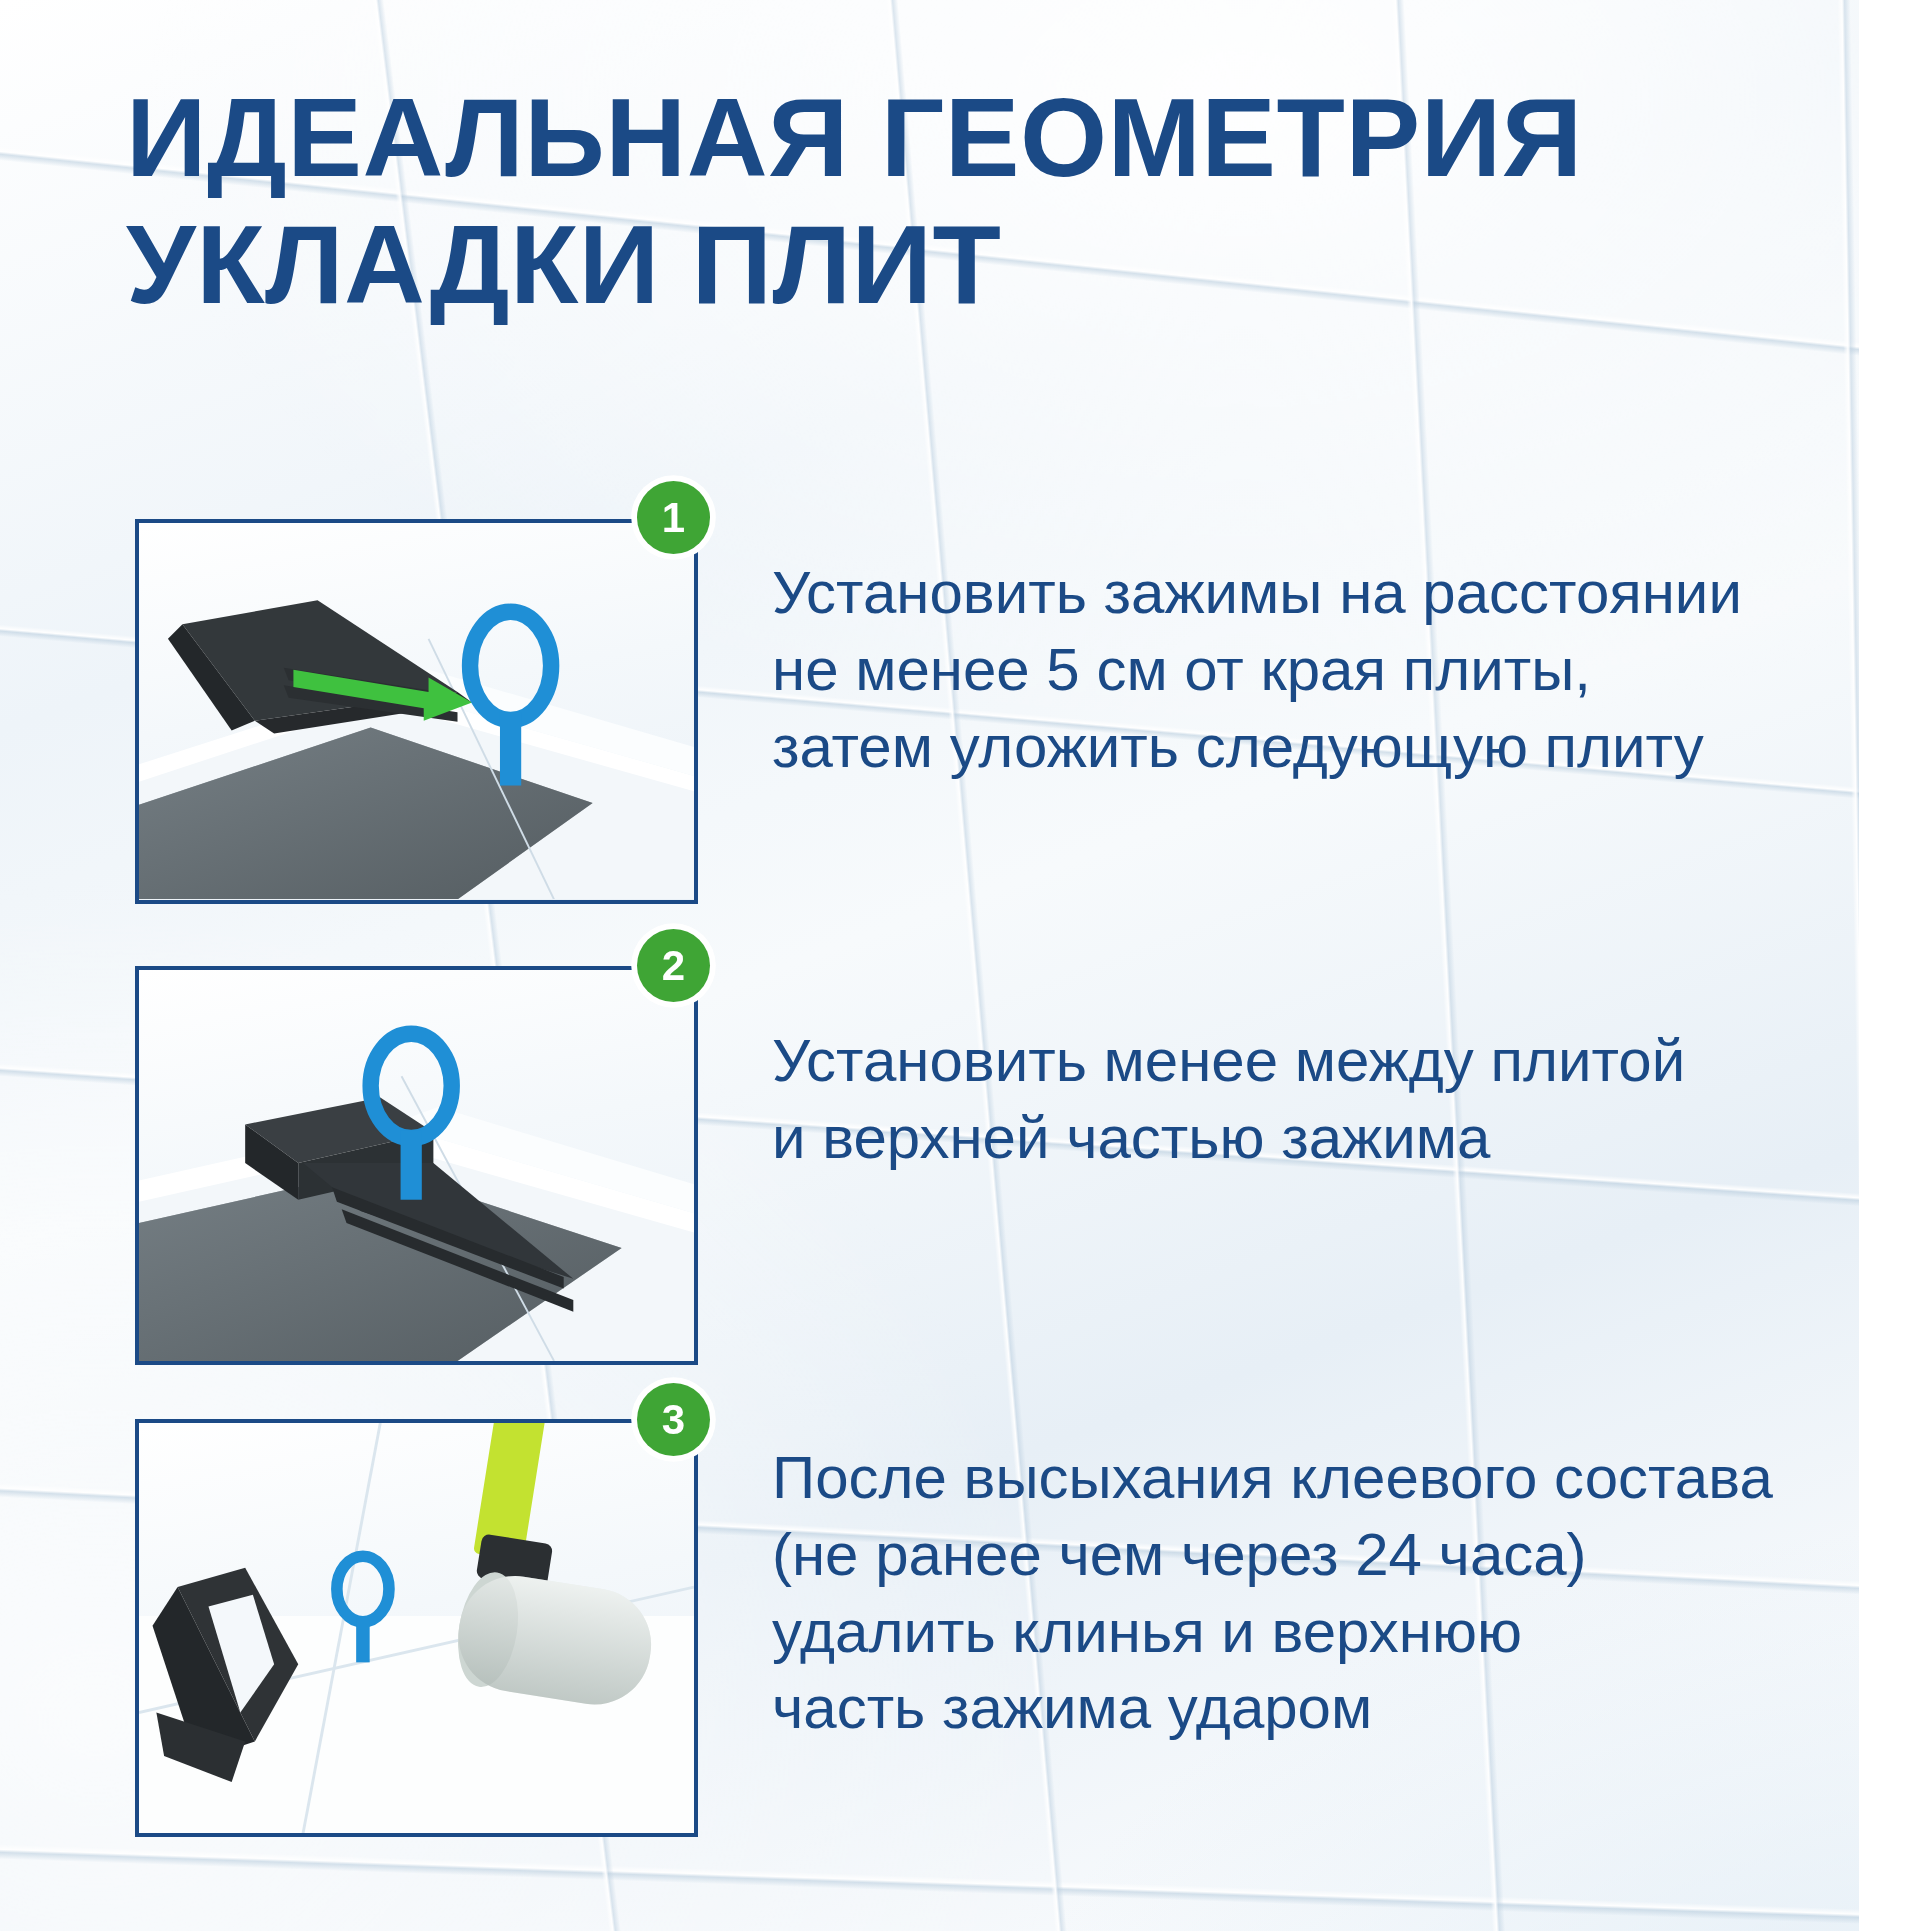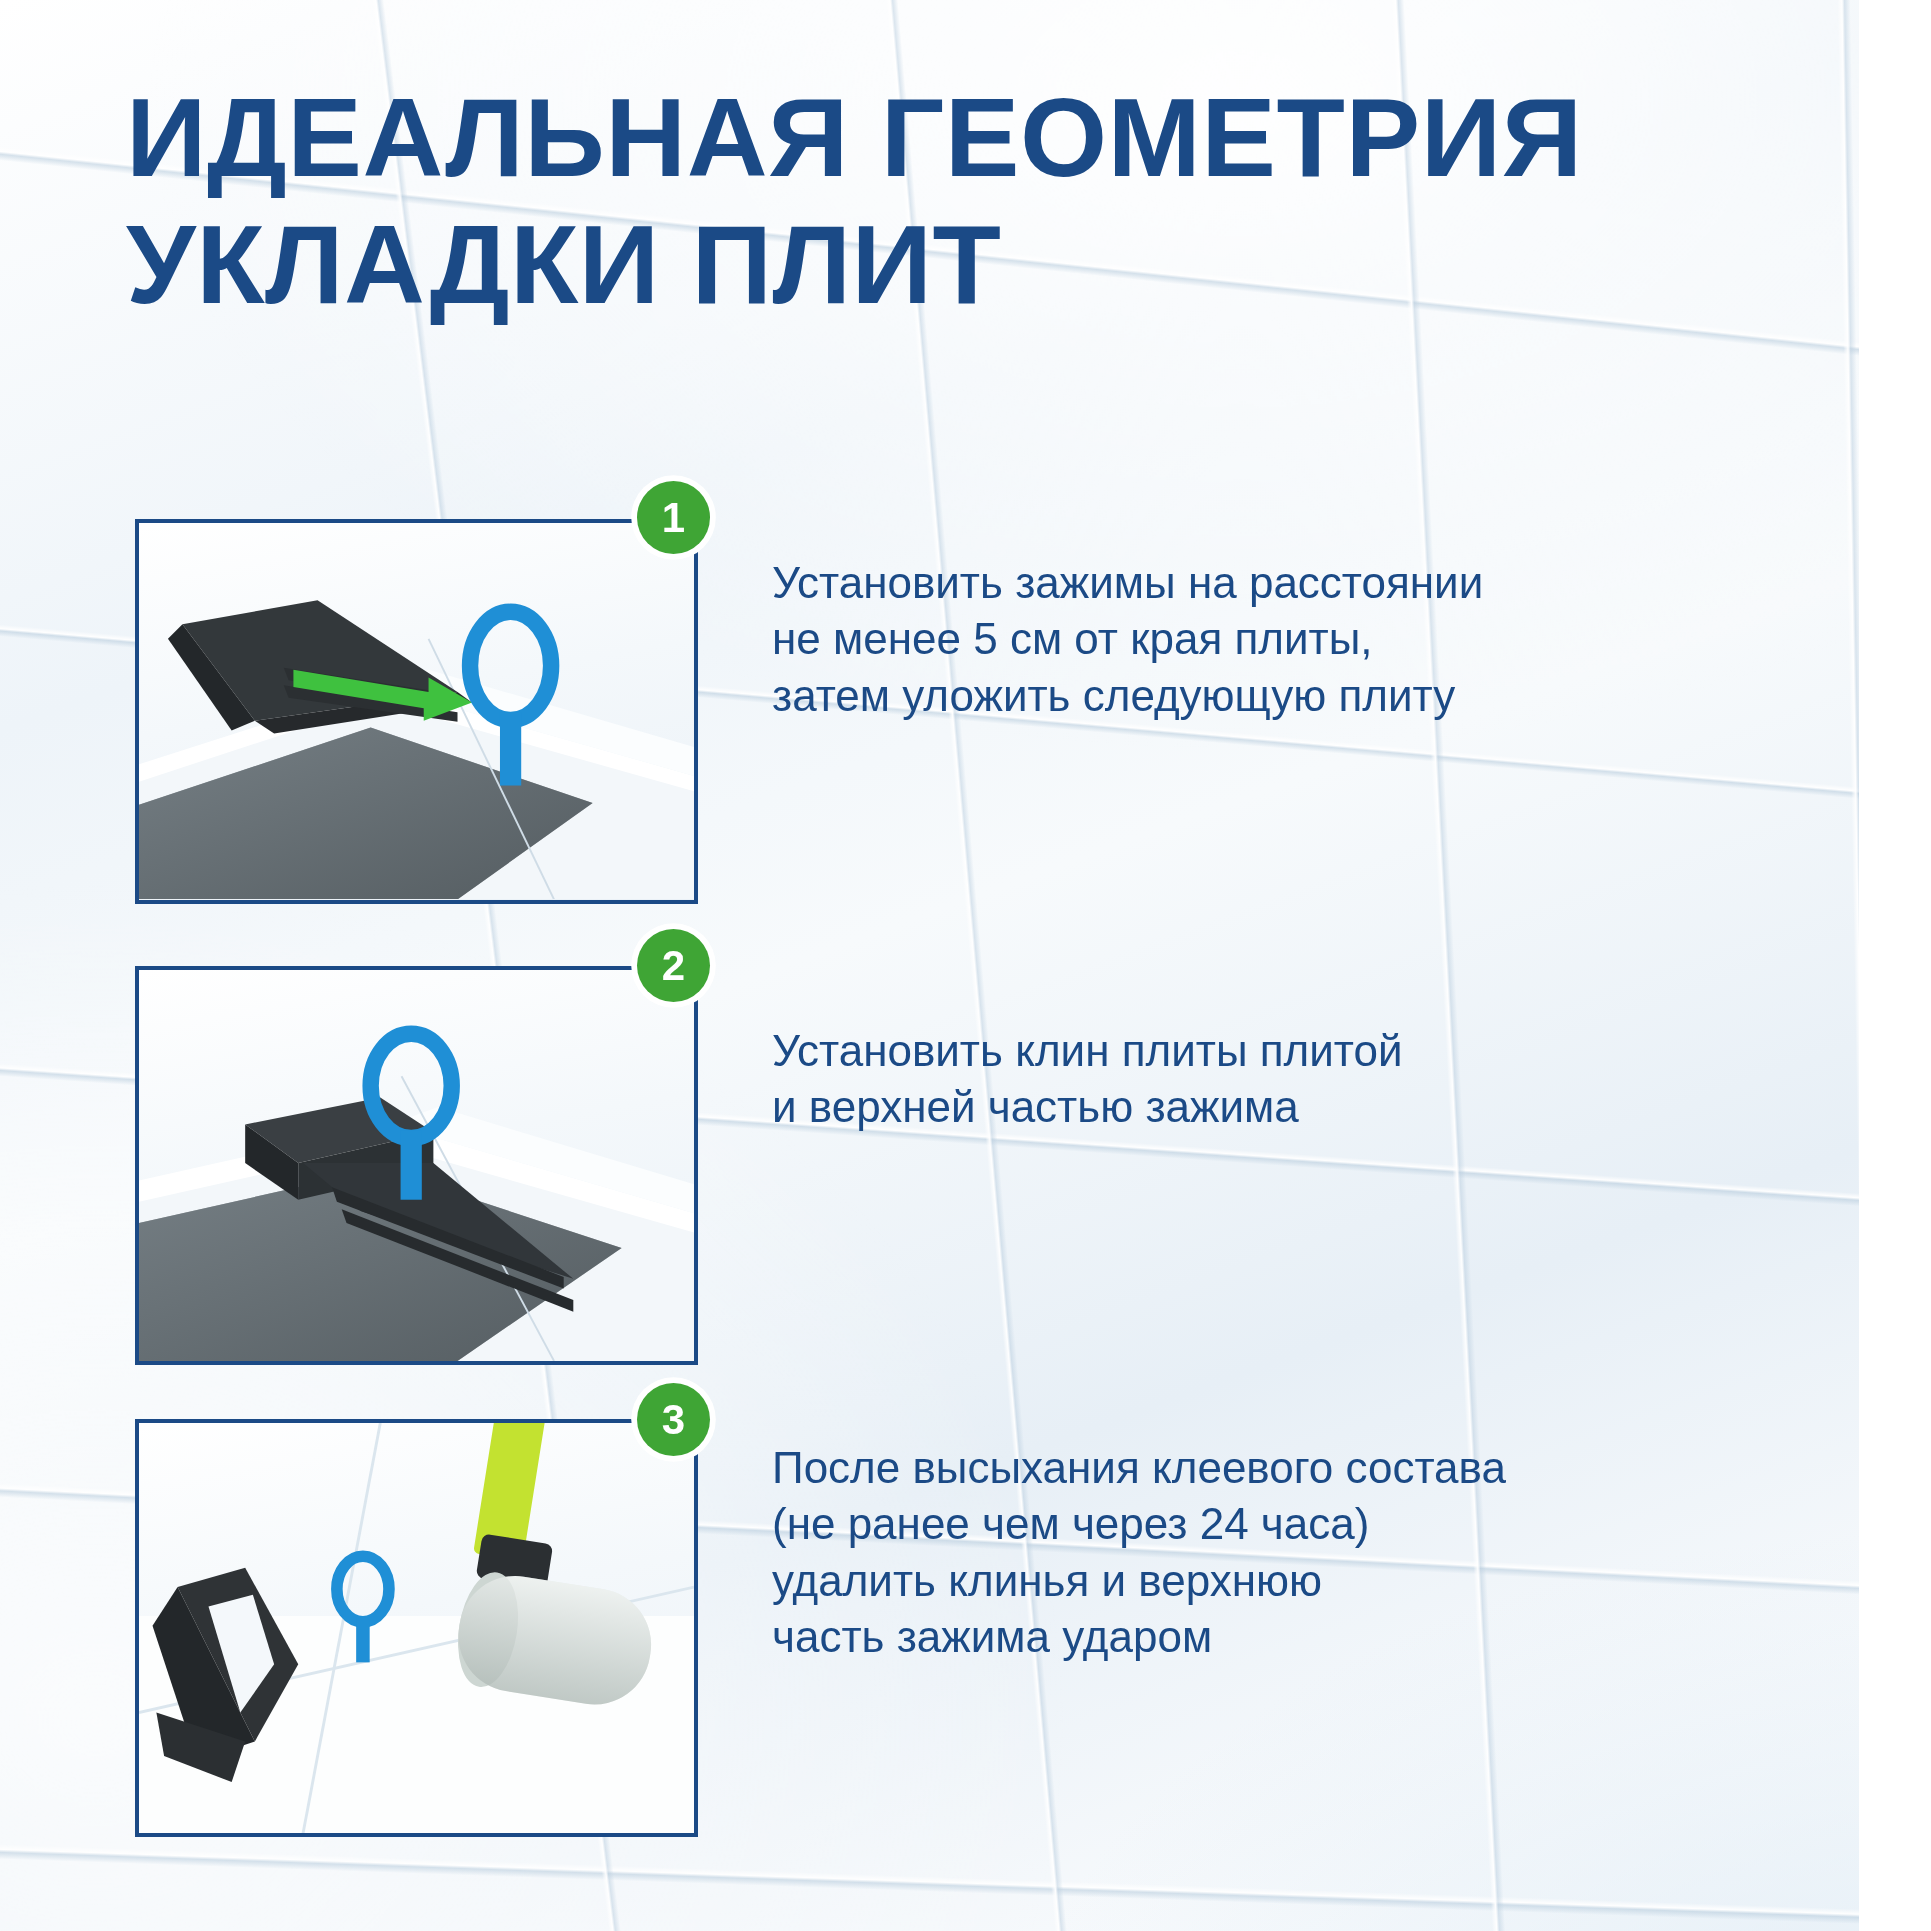--- a/index.html
+++ b/index.html
@@ -89,21 +89,21 @@
     align-items: center;
     justify-content: center;
     box-shadow: 0 0 0 5.8px #ffffff;
     z-index: 5;
   }
   .desc {
     position: absolute;
     left: 772px;
     width: 1081px;
     color: #1b4a86;
-    font-size: 44px;
+    font-size: 60px;
     line-height: 1.28;
     font-weight: 400;
     white-space: pre-line;
   }
 
   
   .scene { position: absolute; inset: 0; }
 </style>
 </head>
 <body>
@@ -195,21 +195,21 @@
         <g fill="#272b2e">
           <polygon points="200,225 440,318 440,330 205,240"></polygon>
           <polygon points="210,248 450,342 450,354 215,262"></polygon>
         </g>
 
         <ellipse cx="282" cy="120" rx="42" ry="54" fill="none" stroke="#1f8fd6" stroke-width="17"></ellipse>
         <rect x="271" y="166" width="22" height="72" fill="#1f8fd6"></rect>
       </svg>
     </div>
     <div class="badge" style="left:637px; top:929px;">2</div>
-    <div class="desc" style="top:1023px;">Установить клин плиты плитой
+    <div class="desc" style="top:1023px;">Установить менее между плитой
 и верхней частью зажима</div>
   </div>
 
   <div class="step">
     <div class="thumb" style="top:1419px; height:410px;">
       <div class="thumb-inner"></div>
       <svg class="scene" viewBox="0 0 575 425">
         <polygon points="0,200 575,200 575,425 0,425" fill="#fdfefe"></polygon>
         <line x1="0" y1="300" x2="575" y2="170" stroke="#dbe6ee" stroke-width="3"></line>
         <line x1="250" y1="0" x2="170" y2="425" stroke="#dbe6ee" stroke-width="3"></line>

